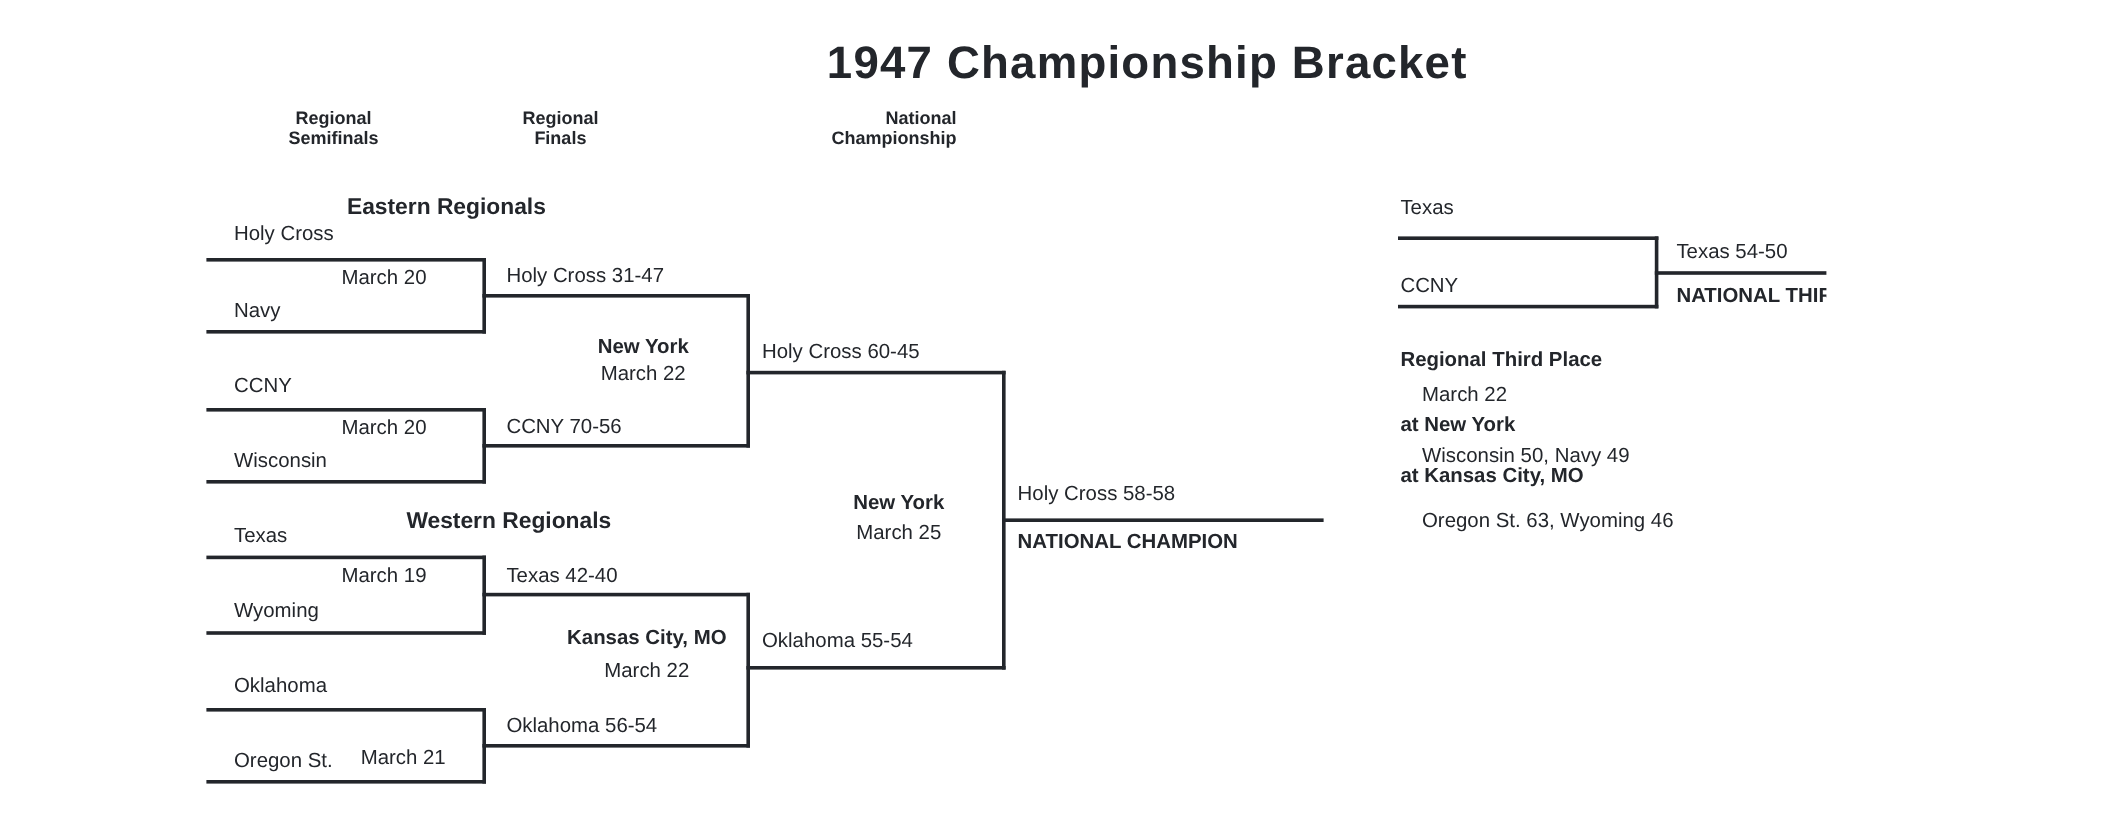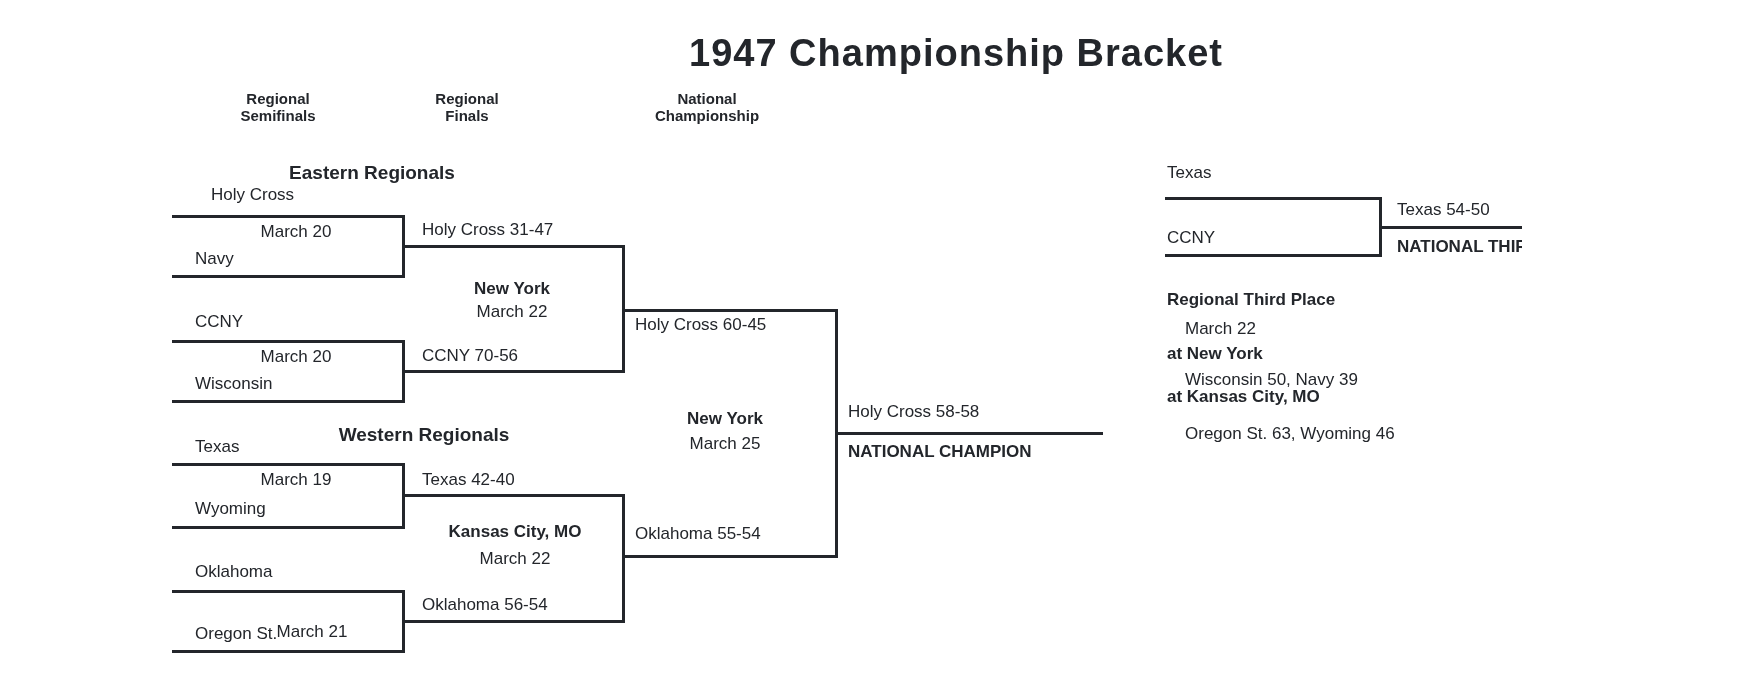--- a/index.html
+++ b/index.html
@@ -14,21 +14,21 @@
     text-decoration: underline;
   }
   .t {
     position: absolute;
     font-size: 17px;
     line-height: 1.05;
     white-space: nowrap;
     color: #23262b;
   }
   .b { font-weight: bold; text-align: center; }
-  .c { transform: translateX(-50%); text-align: right; }
+  .c { transform: translateX(-50%); text-align: right; margin-left: 24px; }
   .title {
     position: absolute;
     font-size: 38px;
     font-weight: bold;
     letter-spacing: 1px;
     white-space: nowrap;
     transform: translateX(-50%);
   }
   .colhead {
     position: absolute;
@@ -58,49 +58,49 @@
   <div class="title" style="left:956px; top:32px;">1947 Championship Bracket</div>
 
   <div class="colhead" style="left:278px; top:90px;">
     <span>Regional</span>
     <span>Semifinals</span>
   </div>
   <div class="colhead" style="left:467px; top:90px;">
     <span>Regional</span>
     <span>Finals</span>
   </div>
-  <div class="colhead" style="left:707px; top:90px;">
+  <div class="colhead" style="left:745px; top:90px;text-align:right;">
     <span>National</span>
     <span>Championship</span>
   </div>
 
   <div class="sechead" style="left:372px; top:162px;">Eastern Regionals</div>
 
-  <div class="t" style="left:195px; top:186px;margin-left:16px;">Holy Cross</div>
+  <div class="t" style="left:195px; top:186px;">Holy Cross</div>
   <div class="t c" style="left:296px; top:223px;">March 20</div>
   <div class="t" style="left:195px; top:250px;">Navy</div>
   <div class="hline" style="left:172px; top:215px; width:233px;"></div>
   <div class="hline" style="left:172px; top:275px; width:233px;"></div>
   <div class="vline" style="left:402px; top:215px; height:63px;"></div>
   <div class="t" style="left:422px; top:221px;">Holy Cross 31-47</div>
   <div class="hline" style="left:402px; top:245px; width:223px;"></div>
 
   <div class="t" style="left:195px; top:313px;">CCNY</div>
   <div class="t c" style="left:296px; top:348px;">March 20</div>
   <div class="t" style="left:195px; top:375px;">Wisconsin</div>
   <div class="hline" style="left:172px; top:340px; width:233px;"></div>
   <div class="hline" style="left:172px; top:400px; width:233px;"></div>
   <div class="vline" style="left:402px; top:340px; height:63px;"></div>
   <div class="t" style="left:422px; top:347px;">CCNY 70-56</div>
   <div class="hline" style="left:402px; top:370px; width:223px;"></div>
 
   <div class="t b c" style="left:512px; top:280px;">New York</div>
   <div class="t c" style="left:512px; top:303px;">March 22</div>
   <div class="vline" style="left:622px; top:245px; height:128px;"></div>
-  <div class="t" style="left:635px; top:284px;margin-top:32px;">Holy Cross 60-45</div>
+  <div class="t" style="left:635px; top:284px;">Holy Cross 60-45</div>
   <div class="hline" style="left:622px; top:309px; width:216px;"></div>
 
   <div class="sechead" style="left:424px; top:424px;">Western Regionals</div>
 
   <div class="t" style="left:195px; top:438px;">Texas</div>
   <div class="t c" style="left:296px; top:471px;">March 19</div>
   <div class="t" style="left:195px; top:500px;">Wyoming</div>
   <div class="hline" style="left:172px; top:463px; width:233px;"></div>
   <div class="hline" style="left:172px; top:526px; width:233px;"></div>
   <div class="vline" style="left:402px; top:463px; height:66px;"></div>
@@ -134,17 +134,17 @@
   <div class="hline" style="left:1165px; top:197px; width:217px;"></div>
   <div class="hline" style="left:1165px; top:254px; width:217px;"></div>
   <div class="vline" style="left:1379px; top:197px; height:60px;"></div>
   <div class="t" style="left:1397px; top:201px;">Texas 54-50</div>
   <div class="hline" style="left:1379px; top:226px; width:221px;"></div>
   <div class="t b" style="left:1397px; top:238px;">NATIONAL THIRD PLACE</div>
 
   <div class="t b" style="left:1167px; top:291px;">Regional Third Place</div>
   <div class="t" style="left:1185px; top:320px;">March 22</div>
   <div class="t b" style="left:1167px; top:345px;">at New York</div>
-  <div class="t" style="left:1185px; top:371px;">Wisconsin 50, Navy 39</div>
+  <div class="t" style="left:1185px; top:371px;">Wisconsin 50, Navy 49</div>
   <div class="t b" style="left:1167px; top:388px;">at Kansas City, MO</div>
   <div class="t" style="left:1185px; top:425px;">Oregon St. 63, Wyoming 46</div>
 
 </div>
 
 </body></html>

